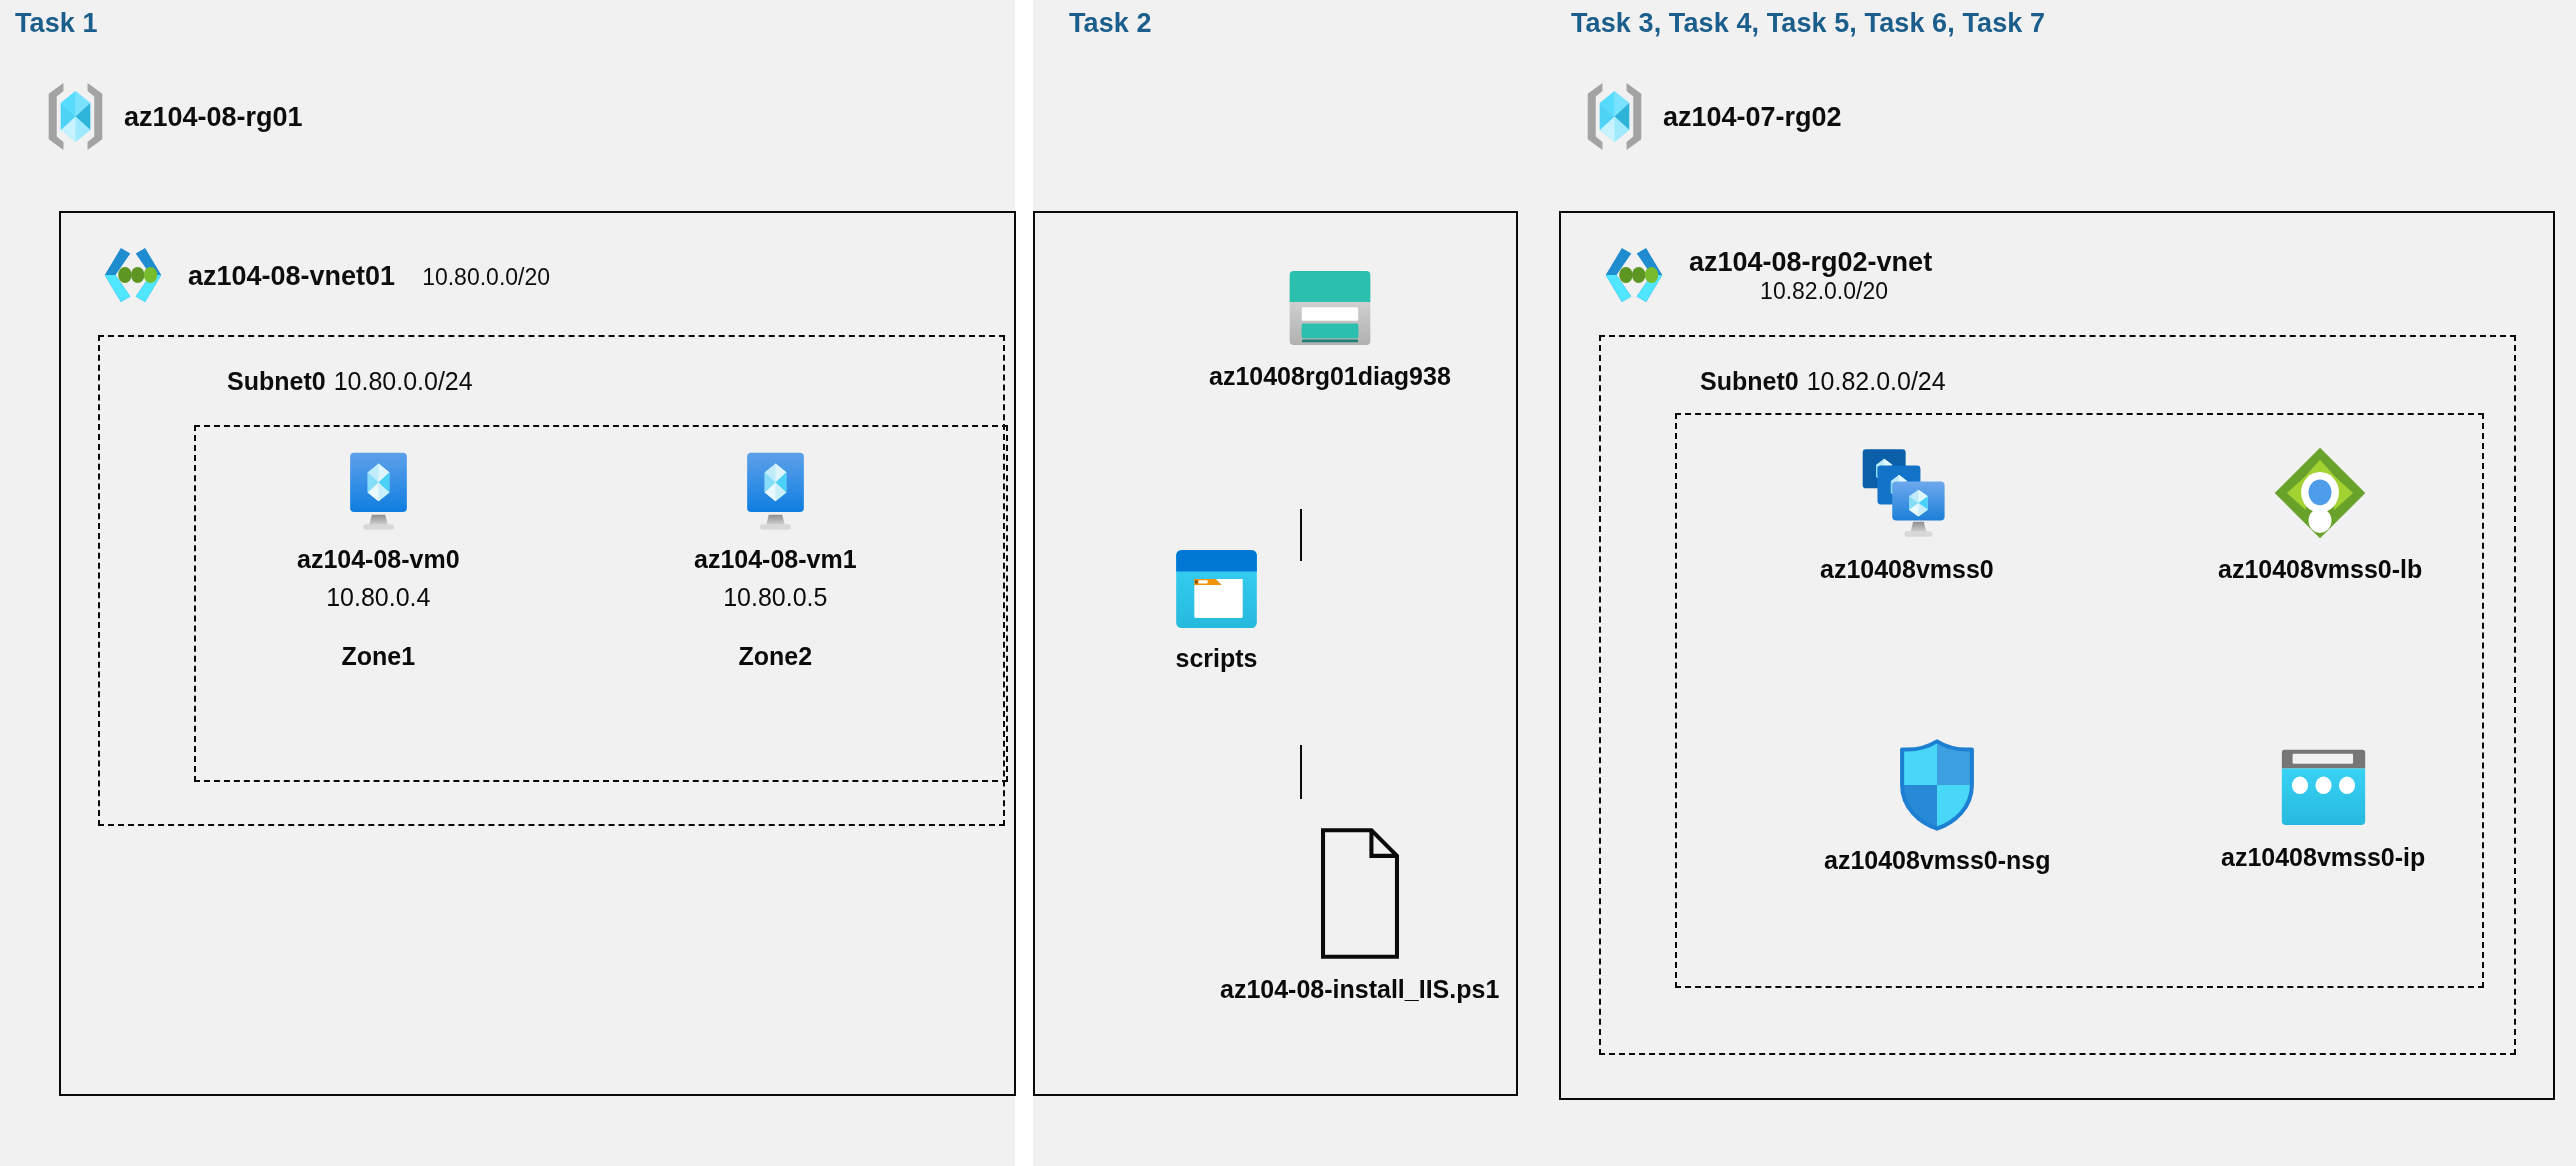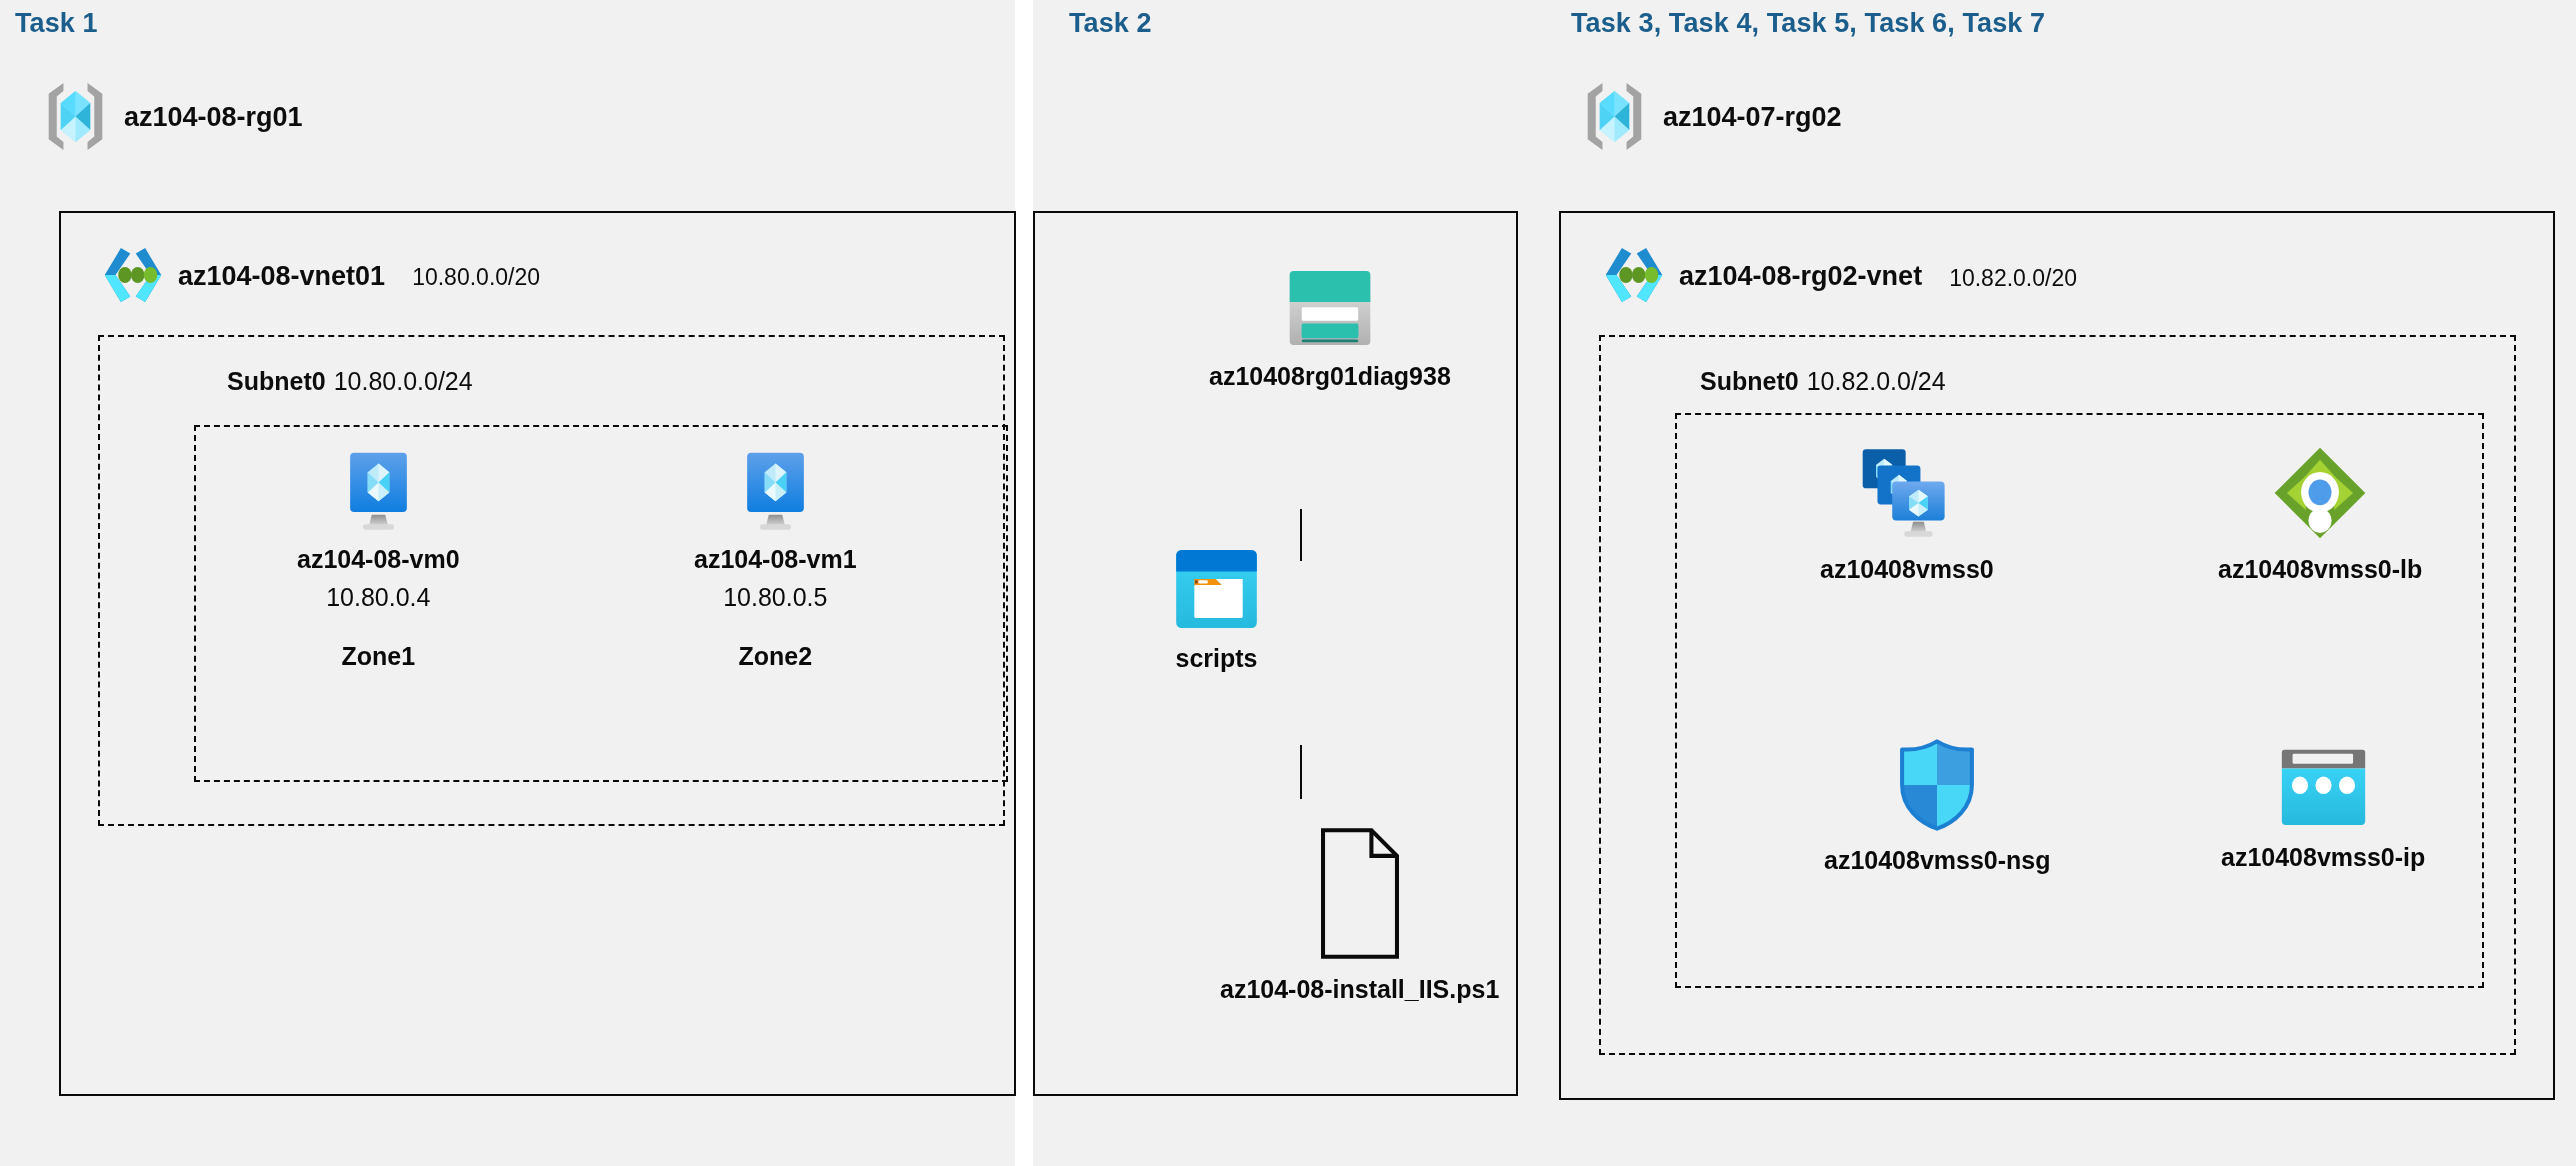--- a/index.html
+++ b/index.html
@@ -8,21 +8,21 @@
 
   .panel{position:absolute;background:#f1f1f1;}
   .task-title{position:absolute;color:#1B5E8C;font-weight:bold;font-size:27px;letter-spacing:0.1px;white-space:nowrap;}
 
   .rg-head{position:absolute;display:flex;align-items:center;gap:15px;}
   .rg-name{font-size:27px;font-weight:bold;color:#0d0d0d;white-space:nowrap;}
 
   .vnet-box{position:absolute;border:2.7px solid #0a0a0a;background:#f1f1f1;box-sizing:border-box;}
   .plain-box{position:absolute;border:2.7px solid #0a0a0a;background:#f1f1f1;box-sizing:border-box;}
 
-  .vnet-head{position:absolute;display:flex;align-items:center;gap:10px;}
+  .vnet-head{position:absolute;display:flex;align-items:center;gap:20px;}
   .vnet-name{font-size:27px;font-weight:bold;color:#0d0d0d;white-space:nowrap;}
   .vnet-cidr{font-size:23px;font-weight:normal;color:#0d0d0d;white-space:nowrap;margin-left:27px;}
 
   .dash-box{position:absolute;border:2.7px dashed #0a0a0a;box-sizing:border-box;}
 
   .subnet-label{position:absolute;white-space:nowrap;font-size:25px;color:#0d0d0d;}
   .subnet-label b{font-weight:bold;}
   .subnet-label span{font-weight:normal;margin-left:8px;}
 
   .node{position:absolute;display:flex;flex-direction:column;align-items:center;}
@@ -235,21 +235,21 @@
       <svg width="70" height="62" viewBox="0 0 104 92">
         <path d="M34 6 L10 46 L34 86 L48 78 L26 46 L48 14 Z" fill="#1F8CD0"></path>
         <path d="M26 46 L48 78 L34 86 L10 46 Z" fill="#50E6FF"></path>
         <path d="M70 6 L94 46 L70 86 L56 78 L78 46 L56 14 Z" fill="#1F8CD0"></path>
         <path d="M78 46 L56 78 L70 86 L94 46 Z" fill="#50E6FF"></path>
         <ellipse cx="40" cy="46" rx="10" ry="12" fill="#5E9624"></ellipse>
         <ellipse cx="59" cy="46" rx="10" ry="12" fill="#5E9624"></ellipse>
         <ellipse cx="78" cy="46" rx="10" ry="12" fill="#76BC2D"></ellipse>
       </svg>
     </span>
-    <span style="display:flex;align-items:flex-end;">
+    <span style="display:flex;align-items:center;flex-direction:column;">
       <span class="vnet-name">az104-08-rg02-vnet</span>
       <span class="vnet-cidr">10.82.0.0/20</span>
     </span>
   </div>
 
   <div class="dash-box" style="left:1599px;top:335px;width:917px;height:720px;"></div>
 
   <div class="subnet-label" style="left:1700px;top:367px;">
     <b>Subnet0</b><span>10.82.0.0/24</span>
   </div>

